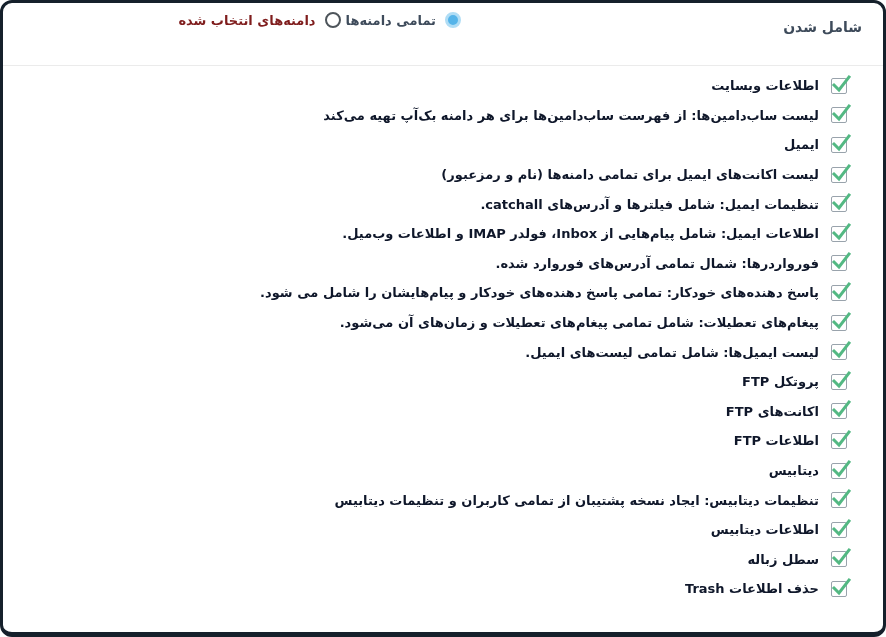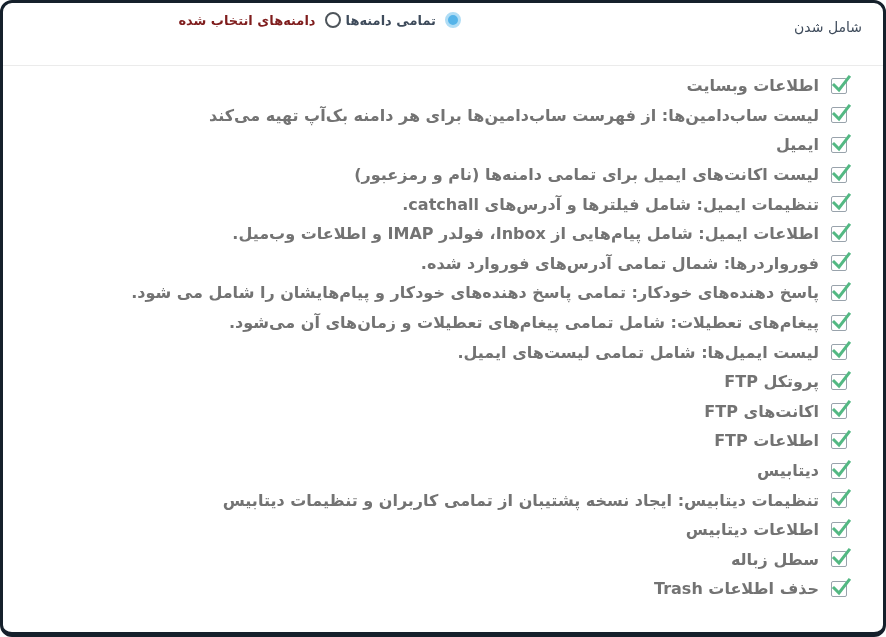--- a/index.html
+++ b/index.html
@@ -8,21 +8,21 @@
     font-family:"DejaVu Sans","Liberation Sans",sans-serif;
   }
   .panel{
     position:absolute;inset:0;box-sizing:border-box;background:#fff;
     border:3px solid #15202b;border-bottom-width:5px;border-radius:12px;
     overflow:hidden;
   }
   .header{position:relative;height:62px;border-bottom:1px solid #ebebeb;}
   .page-title{
     position:absolute;top:16px;right:21px;
-    font-size:14px;font-weight:normal;color:#3e4b5b;margin-left:41px;
+    font-size:14px;font-weight:bold;color:#3e4b5b;margin-left:41px;
   }
   .radio-group{
     position:absolute;top:9px;right:422px;
     display:flex;flex-direction:row;gap:5px;direction:rtl;
   }
   .radio-row{
     display:flex;align-items:center;gap:9px;white-space:nowrap;
     font-size:13px;font-weight:bold;color:#3e4b5b;cursor:pointer;
   }
   .radio{width:16px;height:16px;border-radius:50%;box-sizing:border-box;flex:0 0 auto;}
@@ -31,21 +31,21 @@
   .radio-row.alt-color .radio-label{color:#7f1d1d;}
   .check-list{padding:5px 36px 0 0;direction:rtl;}
   .check-row{height:29.6px;display:flex;align-items:center;gap:12px;direction:rtl;}
   .checkbox{
     position:relative;width:16px;height:16px;box-sizing:border-box;
     border:1px solid #99a3ac;border-radius:2px;background:#fff;
     flex:0 0 auto;cursor:pointer;
   }
   .checkbox svg{position:absolute;left:-2px;top:-5px;width:21px;height:21px;overflow:visible;}
   .check-label{
-    font-size:16px;font-weight:bold;color:#737373;white-space:nowrap;
+    font-size:13px;font-weight:bold;color:#0f172a;white-space:nowrap;
   }
 </style>
 </head>
 <body>
 
 <div class="panel">
   <div class="header">
     <div class="page-title">شامل شدن</div>
     <div class="radio-group">
   <div class="radio-row">

